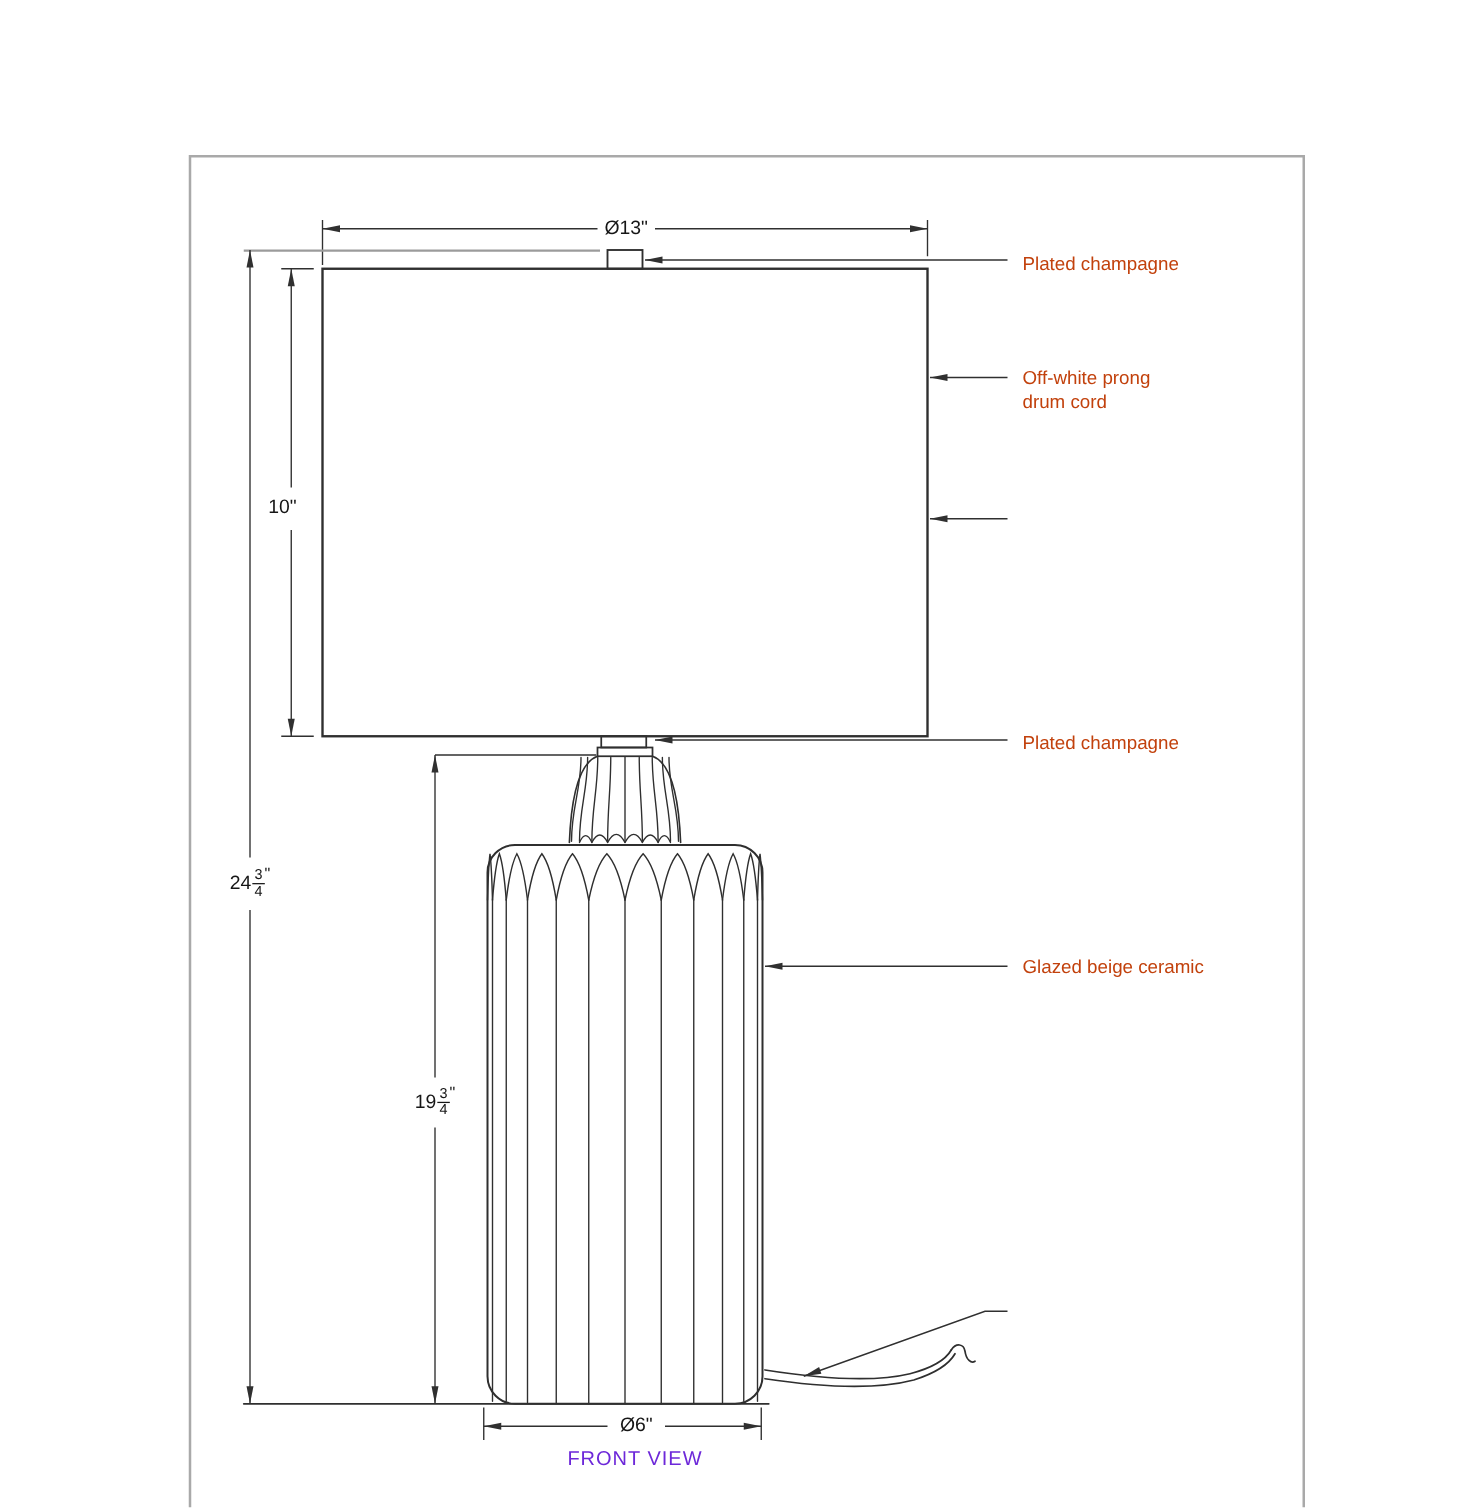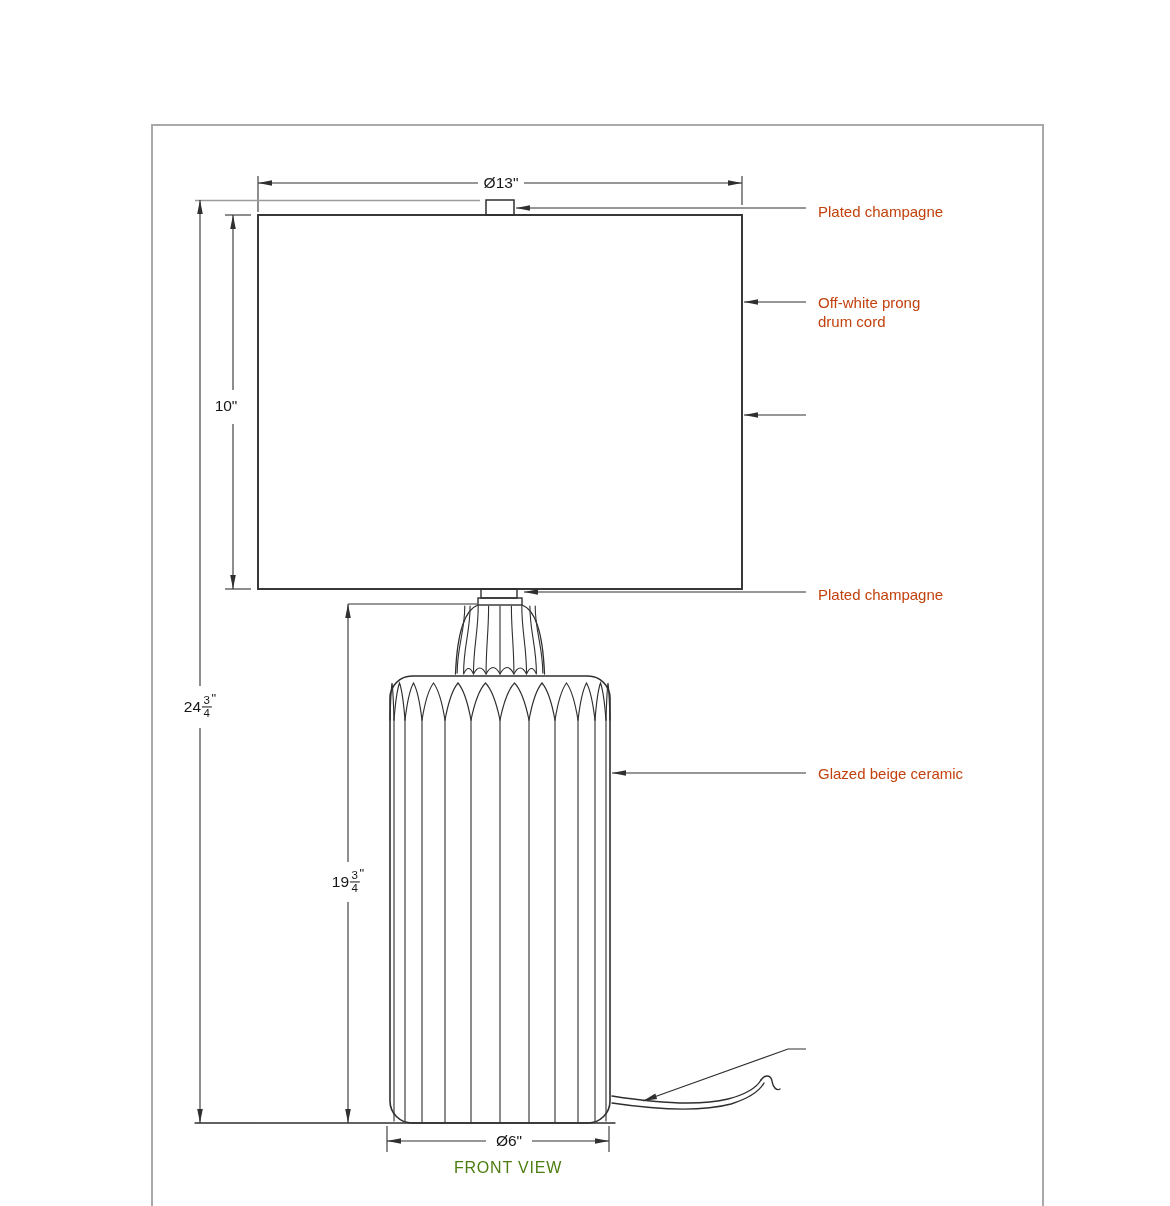--- a/index.html
+++ b/index.html
@@ -40,21 +40,21 @@
     font-size:11.5px;line-height:1.05;margin-left:1px;
   }
   .frac .num{border-bottom:1.2px solid #161616;padding:0 1.5px;}
   .frac .den{padding:0 1.5px;}
   .frac-label .inch{align-self:flex-start;font-size:13px;margin-top:-3px;}
   .view-label{
     position:absolute;
     transform:translate(-50%,-50%);
     font-size:16px;
     letter-spacing:0.8px;
-    color:#4d7c0f;
+    color:#6d28d9;
     white-space:nowrap;
   }
 </style>
 </head>
 <body>
 
 <div id="stage">
 
   <div id="frame"></div>
 

